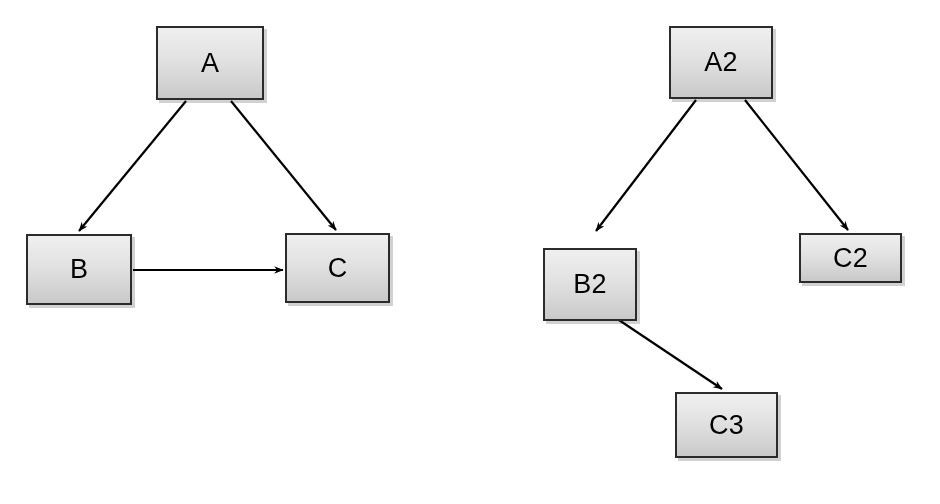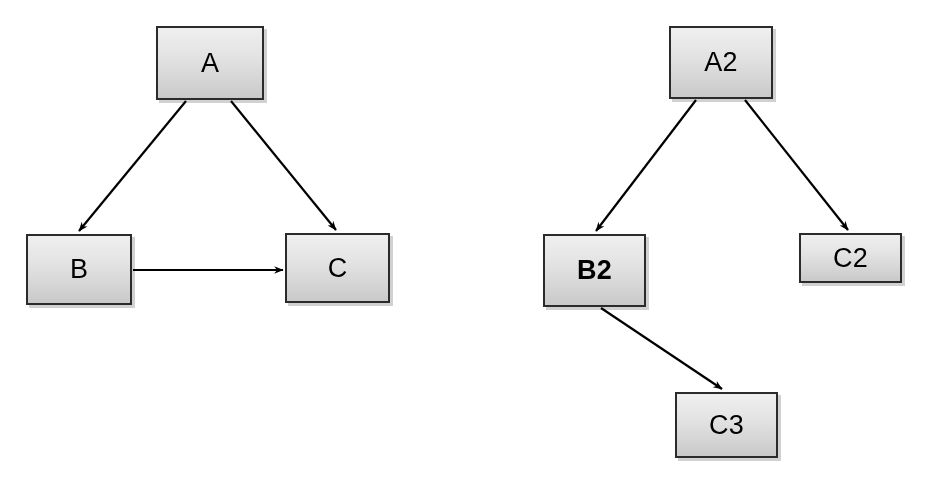--- a/index.html
+++ b/index.html
@@ -73,21 +73,21 @@
       </div>
       <div class="node" style="left: 26px; top: 234px; width: 106px; height: 71px; border-color: rgb(43, 43, 43);">
         <span class="node-label" style="color: rgb(0, 0, 0);">B</span>
       </div>
       <div class="node" style="left: 285px; top: 233px; width: 105px; height: 70px; border-color: rgb(43, 43, 43);">
         <span class="node-label" style="color: rgb(0, 0, 0);">C</span>
       </div>
       <div class="node" style="left: 669px; top: 26px; width: 104px; height: 73px; border-color: rgb(43, 43, 43);">
         <span class="node-label" style="color: rgb(0, 0, 0);">A2</span>
       </div>
-      <div class="node" style="left: 543px; top: 234px; width: 103px; height: 73px; border-color: rgb(43, 43, 43); font-weight: bold;">
+      <div class="node" style="left: 543px; top: 248px; width: 94px; height: 73px; border-color: rgb(43, 43, 43);">
         <span class="node-label" style="color: rgb(0, 0, 0);">B2</span>
       </div>
       <div class="node" style="left: 799px; top: 233px; width: 103px; height: 50px; border-color: rgb(43, 43, 43);">
         <span class="node-label" style="color: rgb(0, 0, 0);">C2</span>
       </div>
       <div class="node" style="left: 675px; top: 392px; width: 103px; height: 66px; border-color: rgb(43, 43, 43);">
         <span class="node-label" style="color: rgb(0, 0, 0);">C3</span>
       </div>
     </div>
 

